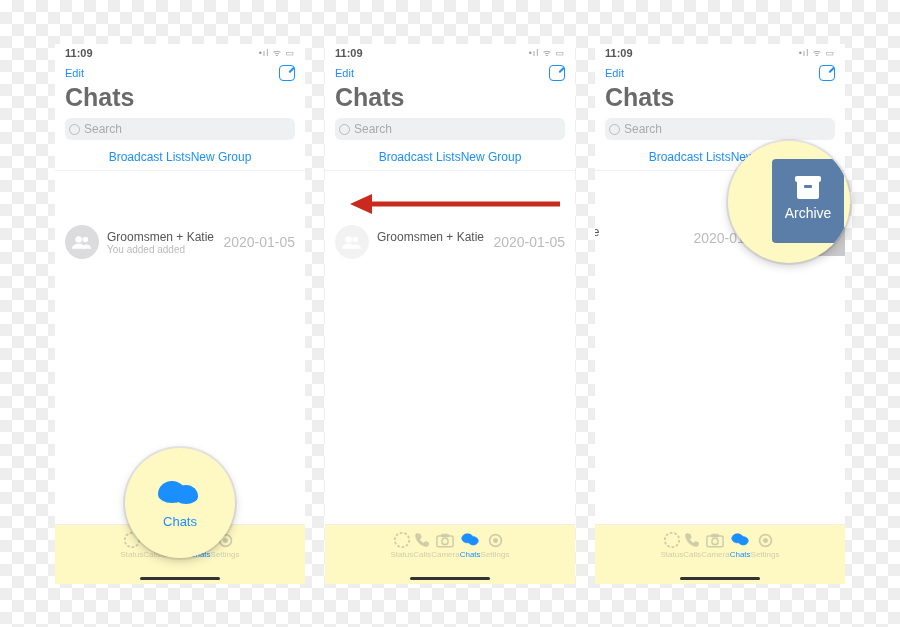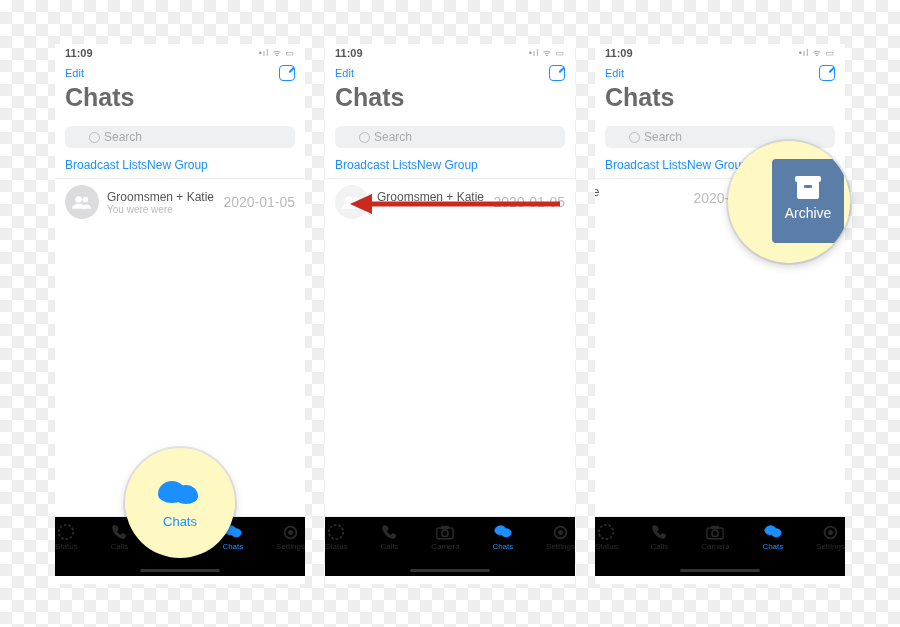--- a/index.html
+++ b/index.html
@@ -33,43 +33,43 @@
   .statusbar { display: flex; justify-content: space-between; align-items: flex-end; padding: 2px 10px; font-size: 11px; color: #555; }
   .statusbar .left { font-weight: 600; }
   .statusbar .right { letter-spacing: 1px; opacity: 0.6; font-size: 9px; }
 
   .topbar { display: flex; justify-content: space-between; align-items: center; padding: 4px 10px 2px; }
   .topbar .edit { color: #1b8fff; font-size: 11px; }
   .compose { width: 16px; height: 16px; border: 1.6px solid #1b8fff; border-radius: 4px; position: relative; }
   .compose::after { content: ""; position: absolute; width: 7px; height: 1.6px; background: #1b8fff; top: 3px; right: -1px; transform: rotate(-45deg); border-radius: 1px; }
 
   .title { font-size: 25px; font-weight: 700; color: #6a6a6a; padding: 0 10px 4px; }
-  .searchbox { margin: 10px 10px 6px; background: #eff0f1; border-radius: 6px; padding: 4px 24px; font-size: 12px; color: #aaa; display: flex; align-items: center; gap: 4px; }
+  .searchbox { margin: 2px 10px 6px; background: #eff0f1; border-radius: 6px; padding: 4px 4px; font-size: 12px; color: #aaa; display: flex; align-items: center; gap: 4px; }
   .searchbox::before { content: ""; width: 9px; height: 9px; border: 1.4px solid #bbb; border-radius: 50%; display: inline-block; }
 
-  .linkrow { display: flex; justify-content: flex-start; padding: 4px 10px 6px; border-bottom: 1px solid #f0f0f0; }
+  .linkrow { display: flex; justify-content: center; padding: 4px 10px 6px; border-bottom: 1px solid #f0f0f0; }
   .linkrow span { color: #1b8fff; font-size: 12px; }
 
-  .chatrow { display: flex; align-items: center; padding: 6px 10px; gap: 8px; position: relative; background: #fff; }
+  .chatrow { display: flex; align-items: center; padding: 6px 10px; gap: 8px; position: relative; background: #fff; margin-top: 48px; }
   .avatar { width: 34px; height: 34px; border-radius: 50%; background: #dcdcde; display: flex; align-items: center; justify-content: center; flex-shrink: 0; }
   .avatar svg { width: 20px; height: 16px; fill: #fff; }
   .chatmeta { flex: 1; min-width: 0; }
   .chatname { font-size: 12px; color: #555; font-weight: 500; white-space: nowrap; overflow: hidden; text-overflow: ellipsis; }
   .chatsub { font-size: 10px; color: #bbb; white-space: nowrap; overflow: hidden; text-overflow: ellipsis; }
   .chatdate { font-size: 14px; color: #bbb; }
 
   .chatrow.shifted { transform: translateX(-70px); }
   .more-block { position: absolute; right: -70px; top: 0; bottom: 0; width: 70px; background: #c9c9cb; }
   .archive-block { width: 72px; height: 84px; background: #5a7ea8; border-radius: 4px; display: flex; flex-direction: column; align-items: center; justify-content: center; gap: 6px; }
   .archive-block .box { width: 22px; height: 18px; background: #fff; border-radius: 2px; position: relative; }
   .archive-block .box::before { content:""; position:absolute; top:-5px; left:-2px; width:26px; height:6px; background:#fff; border-radius:2px; }
   .archive-block .box::after { content:""; position:absolute; top:4px; left:7px; width:8px; height:2.5px; background:#5a7ea8; border-radius:1px; }
   .archive-block .label { color:#fff; font-size: 14px; }
 
-  .tabbar { position: absolute; bottom: 8px; left: 0; right: 0; height: 60px; background: #000000; border-top: 1px solid #eee; display: flex; justify-content: space-between; align-items: flex-start; padding-top: 6px; }
+  .tabbar { position: absolute; bottom: 0; left: 0; right: 0; height: 60px; background: #fef9c3; border-top: 1px solid #eee; display: flex; justify-content: center; align-items: flex-start; padding-top: 6px; }
   .tab { display: flex; flex-direction: column; align-items: center; gap: 1px; opacity: 0.35; }
   .tab .ticon { width: 18px; height: 18px; display:flex; align-items:center; justify-content:center; }
   .tab .ticon svg, .tab .ticon .shape { fill: #7a7a7a; stroke:#7a7a7a; }
   .tab .tlabel { font-size: 8px; color: #7a7a7a; }
   .tab.active { opacity: 1; }
   .tab.active .tlabel { color: #1b8fff; }
   .tab.active svg { fill: #1b8fff; stroke: #1b8fff; }
   .homebar { position: absolute; bottom: 4px; left: 50%; transform: translateX(-50%); width: 80px; height: 3px; background: #333; border-radius: 2px; }
 
   .zoom {
@@ -120,21 +120,21 @@
       <div class="avatar">
         <svg viewBox="0 0 24 16">
             <circle cx="8" cy="5" r="4"></circle>
             <circle cx="16" cy="5" r="3.3"></circle>
             <path d="M0 16c0-4 4-6 8-6s8 2 8 6z"></path>
             <path d="M12 16c0-3.2 2.8-5 5.5-5s5.5 1.8 5.5 5z" opacity="0.9"></path>
           </svg>
       </div>
       <div class="chatmeta">
         <div class="chatname">Groomsmen + Katie</div>
-        <div class="chatsub">You were were</div>
+        <div class="chatsub">You added added</div>
       </div>
       <div class="chatdate">2020-01-05</div>
     </div>
 
     <div class="tabbar">
       <div class="tab">
         <div class="ticon">
             <svg viewBox="0 0 20 20" width="18" height="18">
               <circle cx="10" cy="10" r="8" fill="none" stroke-width="2" stroke-dasharray="3 2"></circle>
             </svg>

